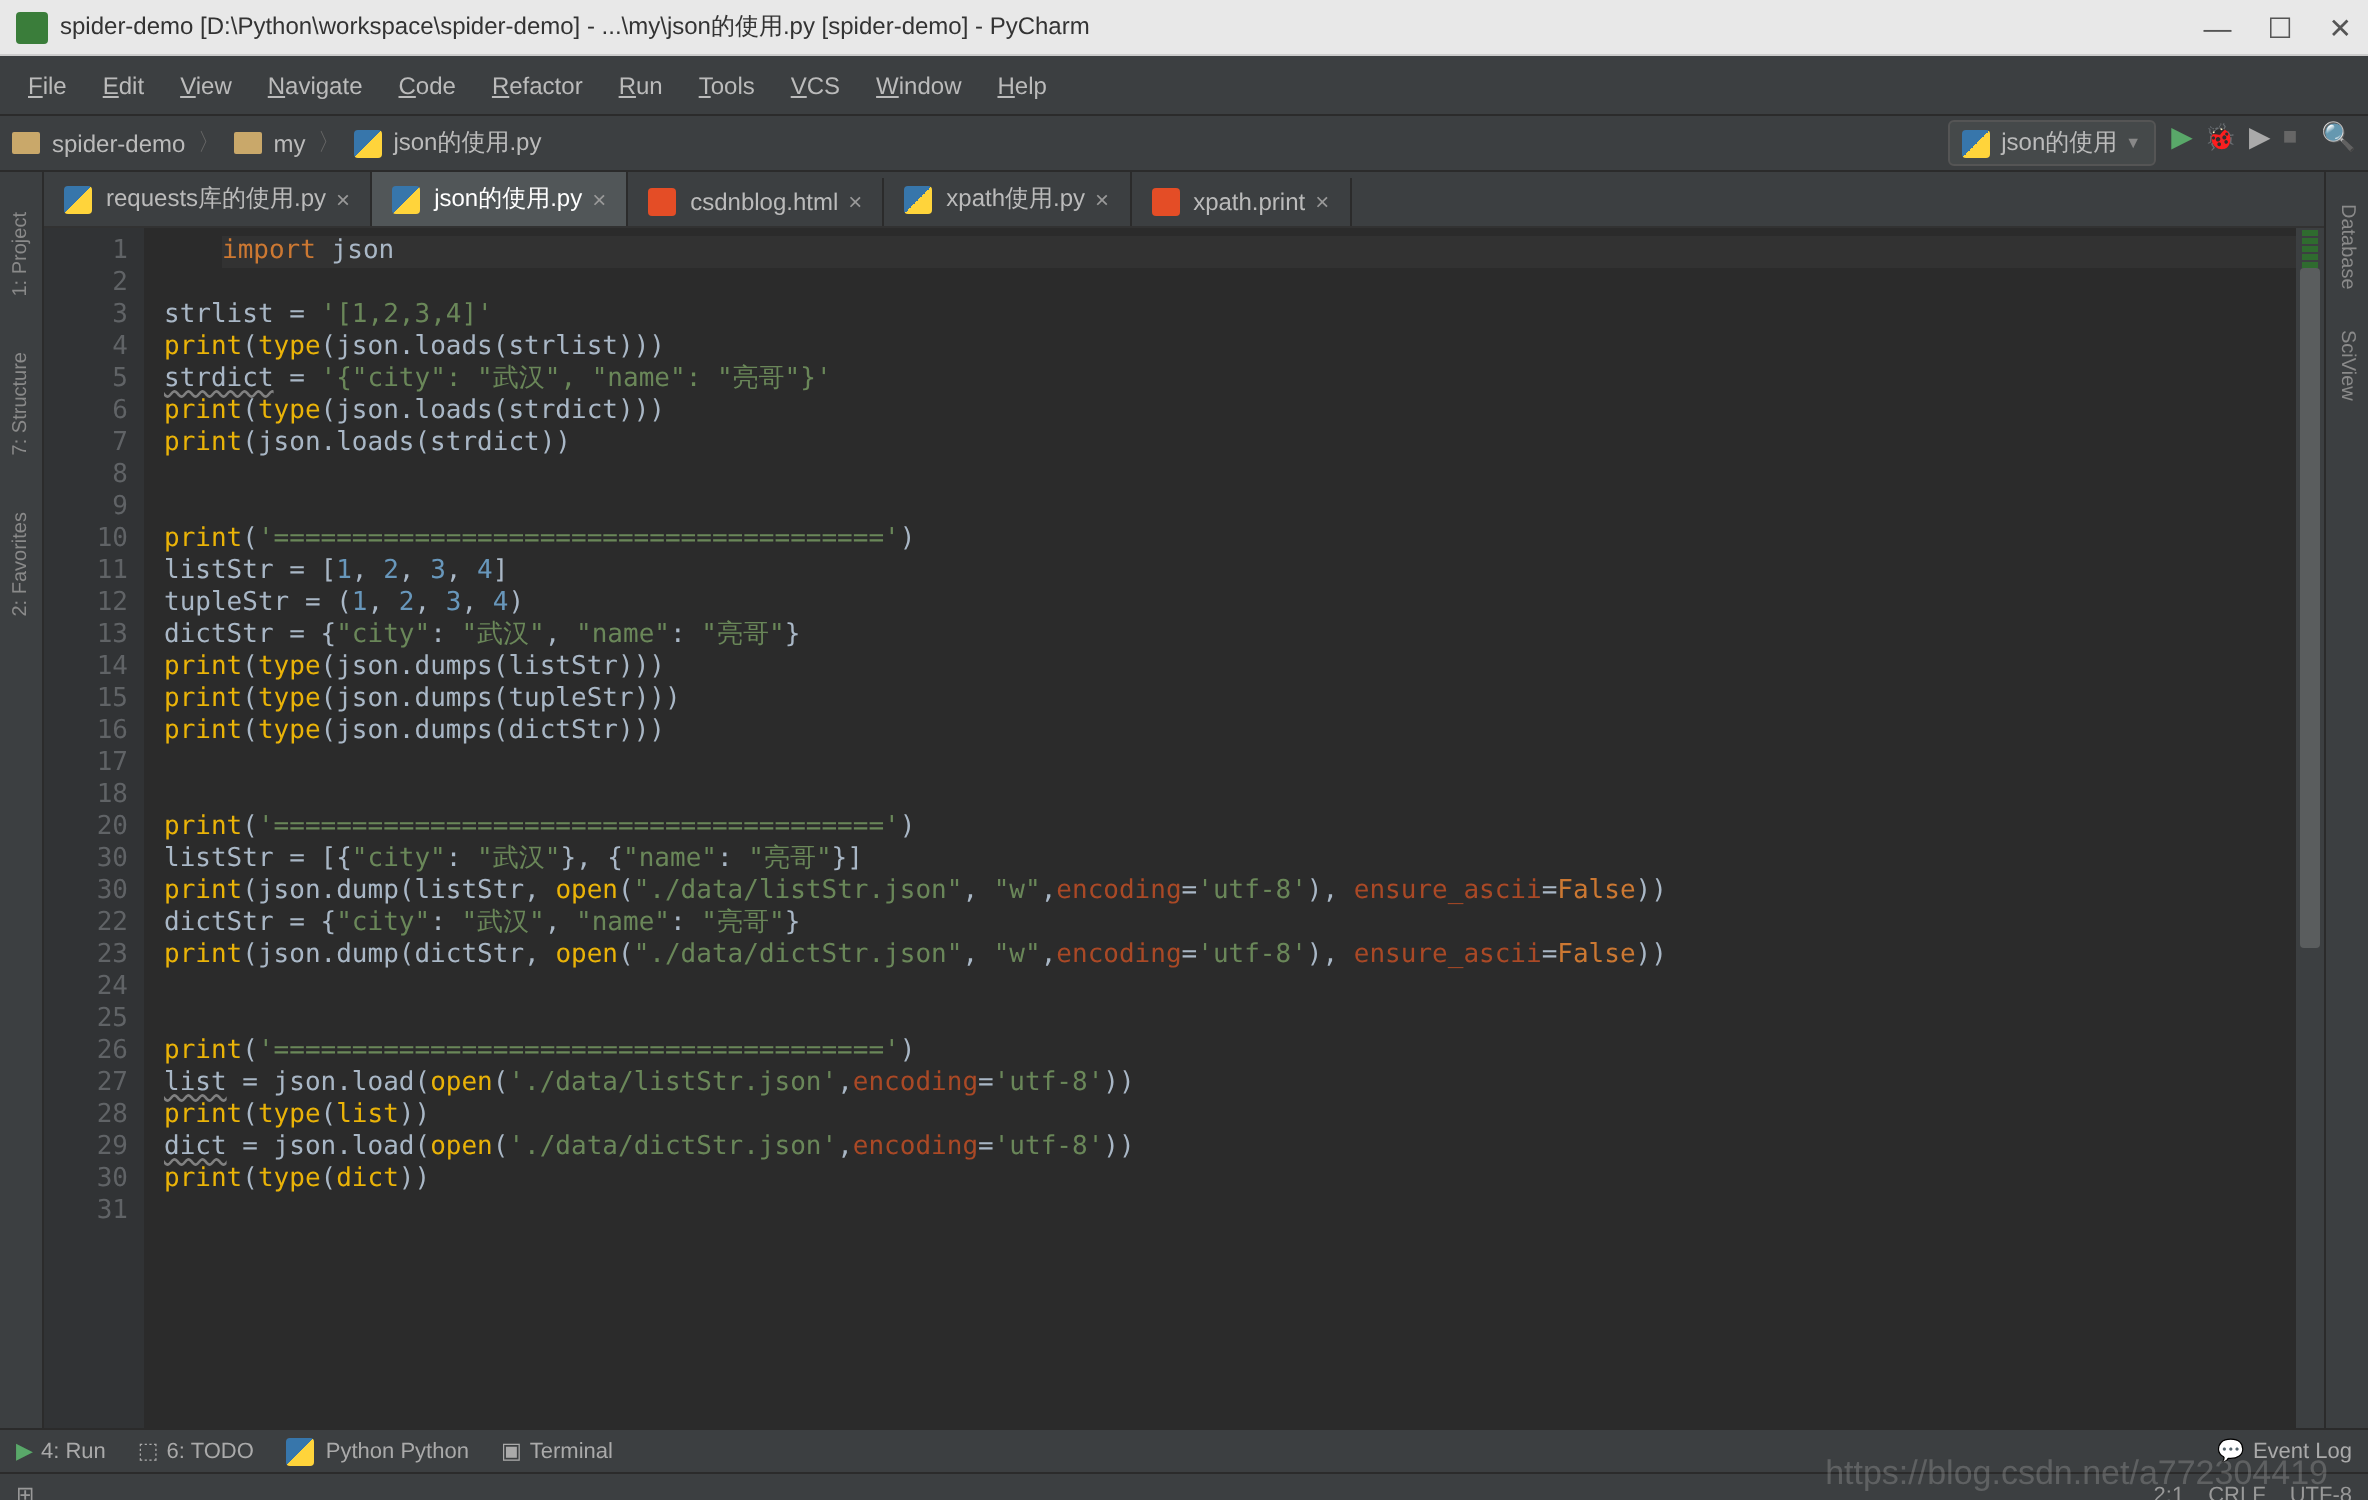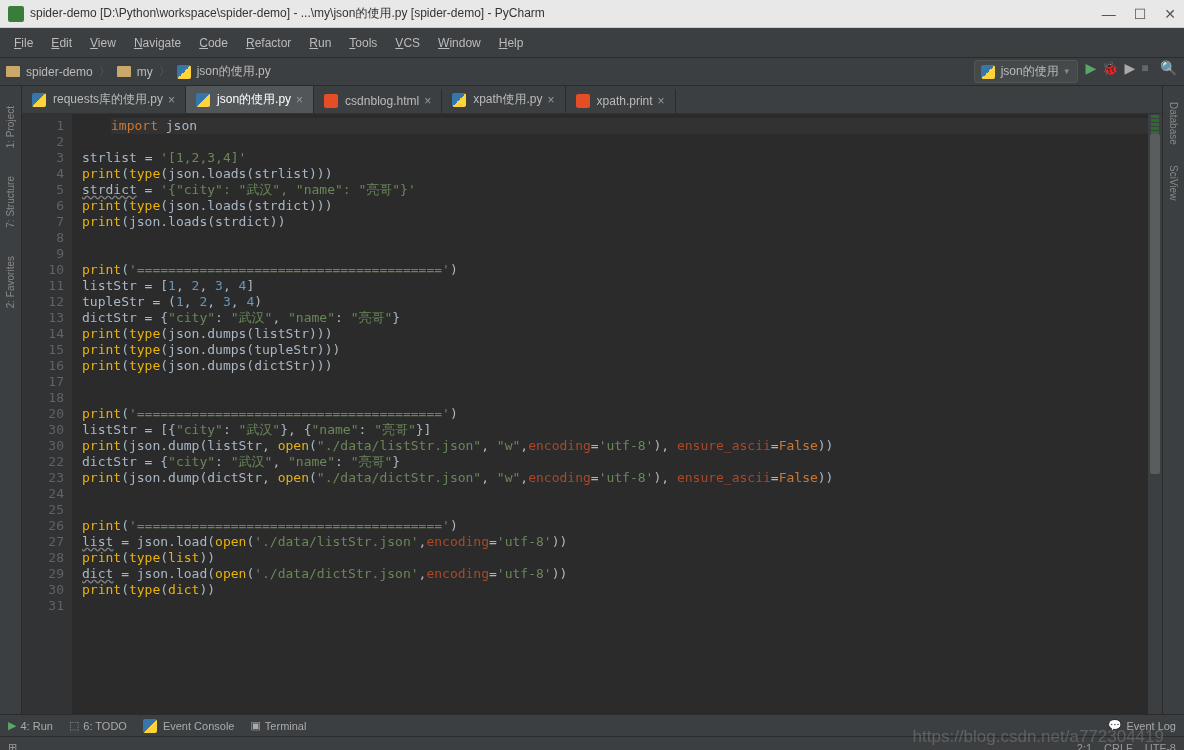--- a/index.html
+++ b/index.html
@@ -203,21 +203,21 @@
       <div class="tb-item">
         <span style="color: rgb(89, 168, 105);">▶</span>
         <span>4: Run</span>
       </div>
       <div class="tb-item">
         <span>⬚</span>
         <span>6: TODO</span>
       </div>
       <div class="tb-item">
         <span class="pyfile-icon"></span>
-        <span>Event Console</span>
+        <span>Python Python</span>
       </div>
       <div class="tb-item">
         <span>▣</span>
         <span>Terminal</span>
       </div>
     </div>
   <div style="margin-left:auto" class="tb-item">
     <span>💬</span>
     <span>Event Log</span>
   </div>

